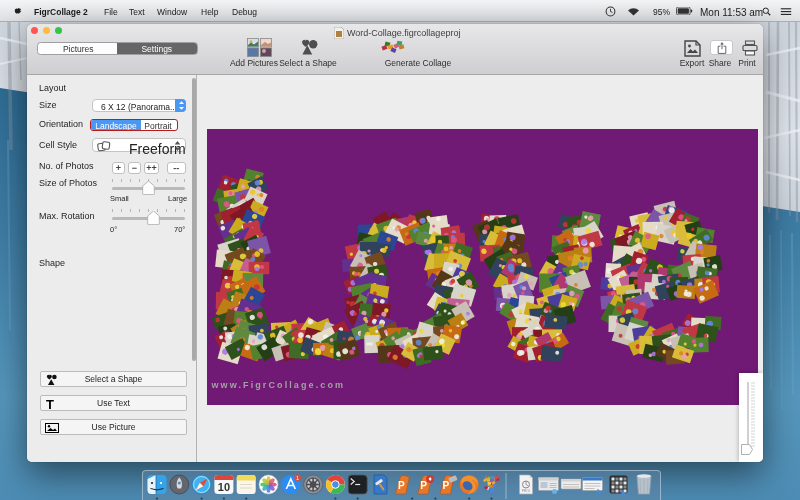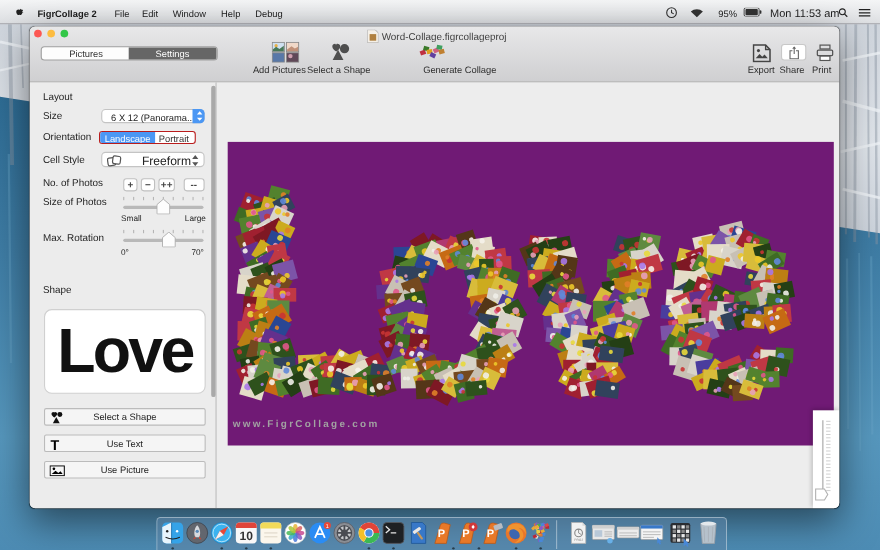--- a/index.html
+++ b/index.html
@@ -89,21 +89,21 @@
   <line x1="8" y1="140" x2="10" y2="330" stroke-width="2"></line>
  </g>
 </svg>
 
 <div id="menubar">
   <svg class="mb" style="left:13.5px;top:7px" width="8" height="9" viewBox="0 0 17 17">
    <path fill="#222" d="M11.6 1.1c.1 1-.3 1.9-.9 2.6-.6.7-1.6 1.2-2.5 1.1-.1-.9.4-1.9.9-2.5.6-.7 1.7-1.2 2.5-1.2zM14.8 12.5c-.4 1-.6 1.4-1.2 2.2-.8 1.2-1.9 2.6-3.2 2.6-1.2 0-1.5-.8-3.1-.8-1.6 0-2 .8-3.1.8-1.4 0-2.4-1.3-3.2-2.5C-1.2 11.6-1.4 7.5.3 5.3c1.1-1.5 2.9-2.4 4.5-2.4 1.7 0 2.7.9 4.1.9 1.3 0 2.1-.9 4.1-.9 1.4 0 3 .8 4.1 2.2-3.6 2-3 7 1.7 7.4z" transform="scale(.75) translate(3 0)"></path>
   </svg>
   <span class="mb" style="left:34px;font-weight:bold">FigrCollage 2</span>
   <span class="mb" style="left:104px">File</span>
-  <span class="mb" style="left:129px">Edit</span>
+  <span class="mb" style="left:129px">Text</span>
   <span class="mb" style="left:157px">Window</span>
   <span class="mb" style="left:201px">Help</span>
   <span class="mb" style="left:232px">Debug</span>
   <svg class="mb" style="left:605px;top:6px" width="11" height="11" viewBox="0 0 14 14">
    <circle cx="7" cy="7" r="5.6" fill="none" stroke="#333" stroke-width="1.3"></circle>
    <path d="M7 3.5 L7 7 L9.5 8.2" fill="none" stroke="#333" stroke-width="1.2"></path>
   </svg>
   <svg class="mb" style="left:627px;top:7px" width="13" height="9" viewBox="0 0 15 11">
    <path d="M7.5 10.5 L0.8 4.2 A 10 10 0 0 1 14.2 4.2 Z" fill="#333"></path>
   </svg>
@@ -210,21 +210,21 @@
             <path d="M6.5 2.2 L9 5 H4 Z M6.5 10.8 L4 8 H9 Z" fill="#fff"></path>
           </svg>
       </div>
     </div>
     <div class="lbl" style="top:44px">Orientation</div>
     <div style="position:absolute;left:63px;top:43.5px;width:88px;height:12px;border:1px solid #b91c1c;border-radius:3px;background:#fff;overflow:hidden">
       <div style="position:absolute;left:0;top:0;width:50px;height:12px;background:#4b97f4;color:#fff;font-size:8.5px;text-align:center;line-height:12px">Landscape</div>
       <div style="position:absolute;right:0;top:0;width:38px;height:12px;color:#333;font-size:8.5px;text-align:center;line-height:12px">Portrait</div>
     </div>
     <div class="lbl" style="top:64.5px">Cell Style</div>
-    <div class="ctl" style="left:65px;top:63px;width:94px;height:13.5px;font-size:11px;color:#222">
+    <div class="ctl" style="left:65px;top:63px;width:94px;height:13.5px;font-size:14px;color:#222">
       <svg style="position:absolute;left:4px;top:1.5px" width="14" height="11" viewBox="0 0 14 11">
         <rect x="1" y="2.5" width="7" height="7" rx="1.5" fill="none" stroke="#555" stroke-width="1.1" transform="rotate(-8 4.5 6)"></rect>
         <rect x="5.5" y="1" width="7" height="7" rx="1.5" fill="#fff" stroke="#555" stroke-width="1.1" transform="rotate(7 9 4.5)"></rect>
       </svg>
       <span style="position:absolute;left:36px;top:2px">Freeform</span>
       <svg style="position:absolute;right:4px;top:2px" width="7" height="10" viewBox="0 0 7 10">
           <path d="M3.5 0 L6.3 3.5 H0.7 Z M3.5 10 L0.7 6.5 H6.3 Z" fill="#555"></path>
         </svg>
     </div>
     <div class="lbl" style="top:85.5px">No. of Photos</div>
@@ -263,23 +263,20 @@
         <div class="tick" style="left:72px"></div>
     </div>
     <div class="track" style="top:142px"></div>
     <svg class="thumb" style="left:120px;top:136px" width="13" height="14" viewBox="0 0 13 14">
       <path d="M6.5 0 L12.3 5 V13 Q12.3 13.6 11.7 13.6 H1.3 Q0.7 13.6 0.7 13 V5 Z" fill="#fdfdfd" stroke="#aaa" stroke-width=".8"></path>
     </svg>
     <div class="lbl" style="top:150px;left:83px;font-size:7.5px">0°</div>
     <div class="lbl" style="top:150px;left:147px;font-size:7.5px">70°</div>
 
     <div class="lbl hdr" style="top:183px">Shape</div>
-    <div id="shapebox">
-        <div>Love</div>
-      </div>
     <div class="sbtn" style="top:296px">Select a Shape
       <svg style="position:absolute;left:4px;top:2px" width="13" height="11" viewBox="0 0 19 17">
         <path d="M5 1 c-1.5 0-2.7 1.1-2.7 2.6 0 2 1.9 3.3 3.9 5 2-1.7 3.9-3 3.9-5C10.1 2.1 8.9 1 7.4 1c-.9 0-1.6.6-1.2 1.3C5.8 1.6 5.2 1 5 1z" fill="#111"></path>
         <circle cx="14" cy="4.5" r="3.5" fill="#111"></circle>
         <path d="M9 8 L14 17 H4 Z" fill="#111"></path>
       </svg>
     </div>
     <div class="sbtn" style="top:320px">Use Text
       <span style="position:absolute;left:5px;top:0.5px;font-weight:bold;font-size:13px;color:#000">T</span>
     </div>

